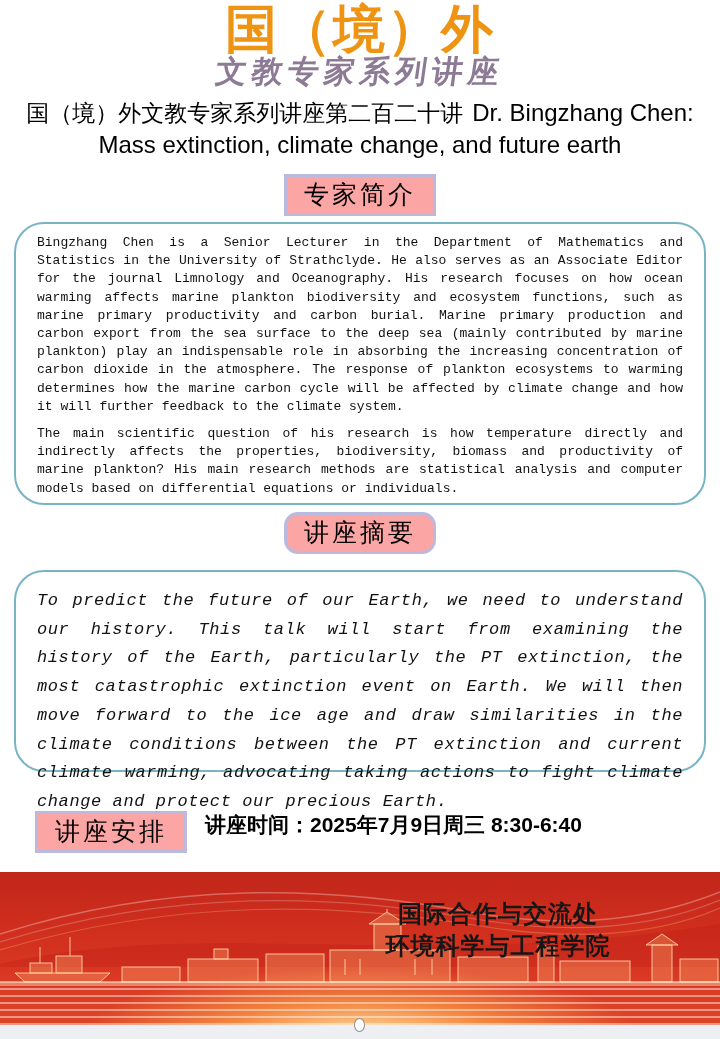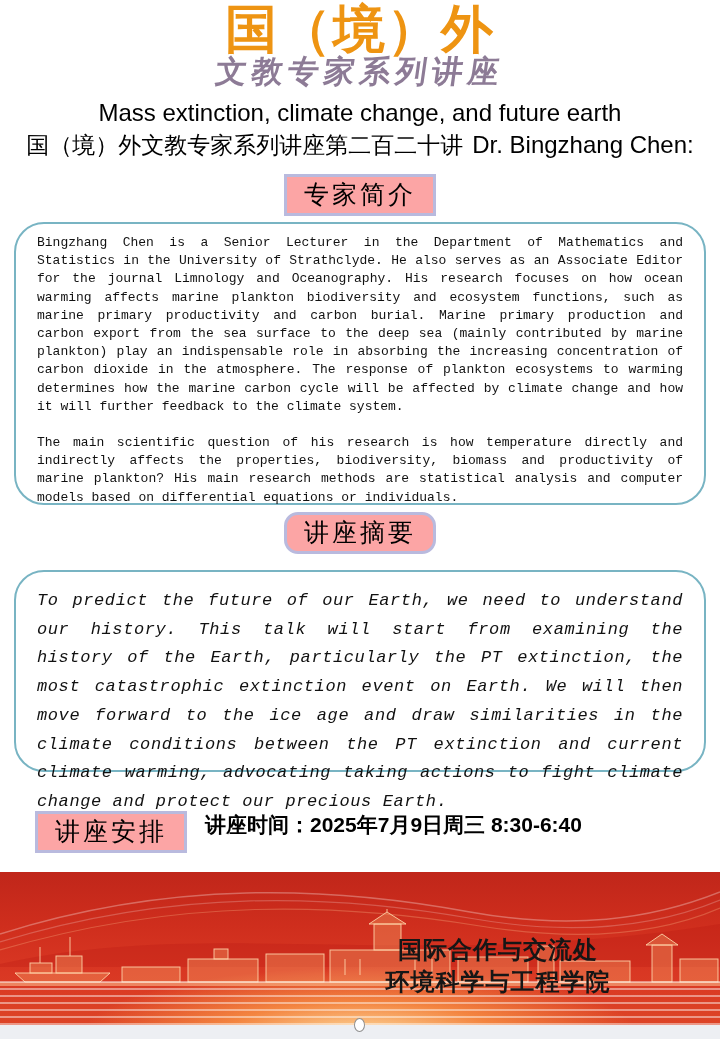--- a/index.html
+++ b/index.html
@@ -28,21 +28,21 @@
   #bio-label{top:174px;}
   #abstract-label{top:512px;border-radius:14px;}
   #schedule-label{left:35px;top:811px;}
 
   
   .content-box{position:absolute;left:14px;width:692px;box-sizing:border-box;
     border:2px solid var(--content-box-border);border-radius:30px;
     font-family:"Liberation Mono",monospace;color:#111;}
   .bio-box{top:222px;height:283px;padding:10px 21px;font-size:13px;line-height:18.2px;text-align:justify;}
   .bio-box p{margin:0;}
-  .bio-box p + p{margin-top:18px;}
+  .bio-box p + p{margin-top:9px;}
   .abstract-box{top:570px;height:202px;padding:15px 21px;font-size:17px;line-height:28.7px;
     letter-spacing:.6px;text-align:justify;font-style:italic;}
   .abstract-box p{margin:0;}
 
   
   .schedule-lines{position:absolute;left:205px;top:806px;
     font-family:"Liberation Sans",sans-serif;font-weight:bold;font-size:21px;color:#000;}
   .schedule-line{height:37px;line-height:37px;white-space:nowrap;}
 
   
@@ -50,41 +50,41 @@
     background:
       radial-gradient(55% 62% at 50% 106%, rgba(255,226,163,.95) 0%, rgba(250,152,72,.78) 34%, rgba(230,70,35,0) 70%),
       linear-gradient(180deg,#c0261a 0%,#cf2e1d 35%,#d93723 65%,#dd4426 100%);}
   .banner svg{position:absolute;left:0;}
   .banner-waves{top:0;}
   .banner-skyline{bottom:38px;}
   .banner-stripes{position:absolute;left:0;bottom:0;width:100%;height:44px;
     background:repeating-linear-gradient(180deg, rgba(255,255,255,.45) 0 2px, rgba(255,255,255,0) 2px 7px);}
   .banner-orgs{position:absolute;top:26px;left:362px;width:272px;text-align:center;
     font-family:"Liberation Serif",serif;font-weight:bold;font-size:24px;line-height:32px;
-    letter-spacing:1px;color:var(--banner-text);margin-top:36px;}
+    letter-spacing:1px;color:var(--banner-text);}
 
   
   .bottom-strip{position:absolute;top:1025px;left:0;width:720px;height:14px;background:#edeff3;}
   .resize-handle{position:absolute;left:354px;top:1018px;width:11px;height:14px;z-index:5;
     border-radius:50%;background:#fff;border:1px solid #8f8f8f;box-sizing:border-box;}
 </style>
 </head>
 <body>
 
 <div class="page">
 
   <div class="logo-title">国（境）外</div>
   <div class="logo-subtitle">文教专家系列讲座</div>
 
   <div class="heading">
     <div>
-      <span class="en">Mass extinction, climate change, and future earth</span>
+      <span class="cn">国（境）外文教专家系列讲座第二百二十讲</span><span class="en speaker">Dr. Bingzhang Chen:</span>
     </div>
     <div>
-      <span class="cn">国（境）外文教专家系列讲座第二百二十讲</span><span class="en speaker">Dr. Bingzhang Chen:</span>
+      <span class="en">Mass extinction, climate change, and future earth</span>
     </div>
   </div>
 
   <div class="section-label centered-label" id="bio-label">专家简介</div>
   <div class="content-box bio-box">
     <p>Bingzhang Chen is a Senior Lecturer in the Department of Mathematics and Statistics in the University of Strathclyde. He also serves as an Associate Editor for the journal Limnology and Oceanography. His research focuses on how ocean warming affects marine plankton biodiversity and ecosystem functions, such as marine primary productivity and carbon burial. Marine primary production and carbon export from the sea surface to the deep sea (mainly contributed by marine plankton) play an indispensable role in absorbing the increasing concentration of carbon dioxide in the atmosphere. The response of plankton ecosystems to warming determines how the marine carbon cycle will be affected by climate change and how it will further feedback to the climate system.</p>
     <p>The main scientific question of his research is how temperature directly and indirectly affects the properties, biodiversity, biomass and productivity of marine plankton? His main research methods are statistical analysis and computer models based on differential equations or individuals.</p>
   </div>
 
   <div class="section-label centered-label" id="abstract-label">讲座摘要</div>

